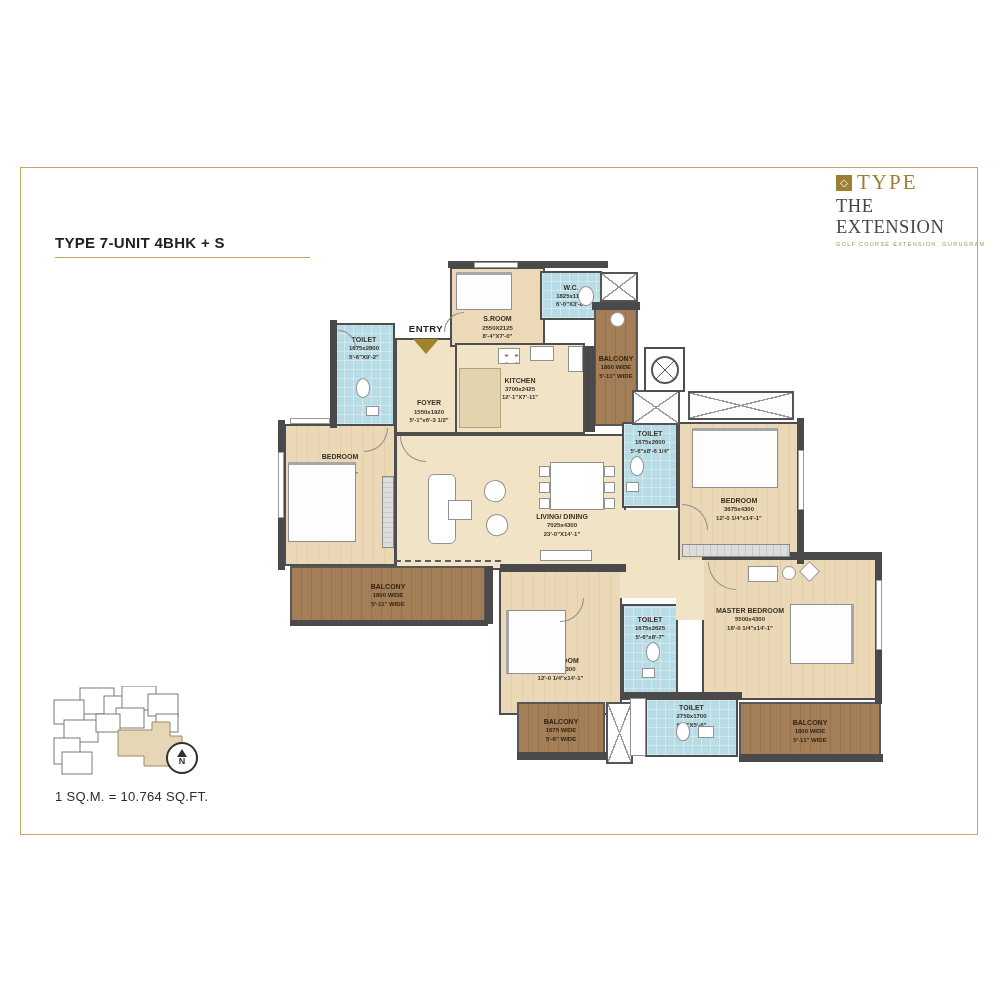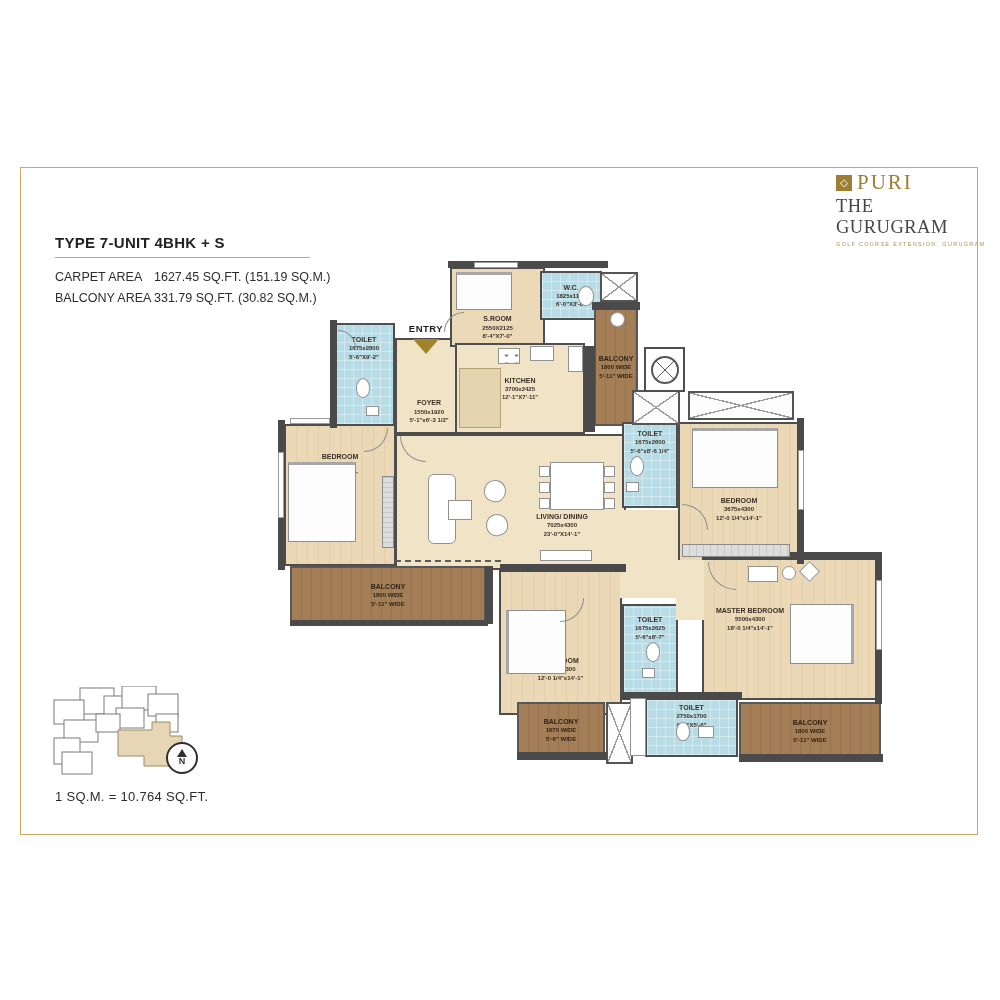--- a/index.html
+++ b/index.html
@@ -101,39 +101,29 @@
 </head>
 <body>
 
 <div class="page">
   <div class="frame"></div>
 
 
   <div class="brand">
     <div class="brand-top">
       <div class="diamond">◇</div>
-      <div class="brand-name">PURI</div>
-    </div>
-    <div class="brand-sub">THE GURUGRAM</div>
+      <div class="brand-name">TYPE</div>
+    </div>
+    <div class="brand-sub">THE EXTENSION</div>
     <div class="brand-tag">GOLF COURSE EXTENSION, GURUGRAM</div>
   </div>
 
   <div class="unit-type">TYPE 7-UNIT 4BHK + S</div>
   <div class="gold-line"></div>
 
-  <div class="areas">
-    <div class="arow">
-      <div class="alabel">CARPET AREA</div>
-      <div>1627.45 SQ.FT. (151.19 SQ.M.)</div>
-    </div>
-    <div class="arow">
-      <div class="alabel">BALCONY AREA</div>
-      <div>331.79 SQ.FT. (30.82 SQ.M.)</div>
-    </div>
-  </div>
 
   <div class="plan">
 
     <div class="room toilet r-toilet-entry">
       <div class="lbl">
           <div class="nm">TOILET</div>
           <div class="dm">1675x2800</div>
           <div class="dm">5'-6"X9'-2"</div>
         </div>
     </div>

